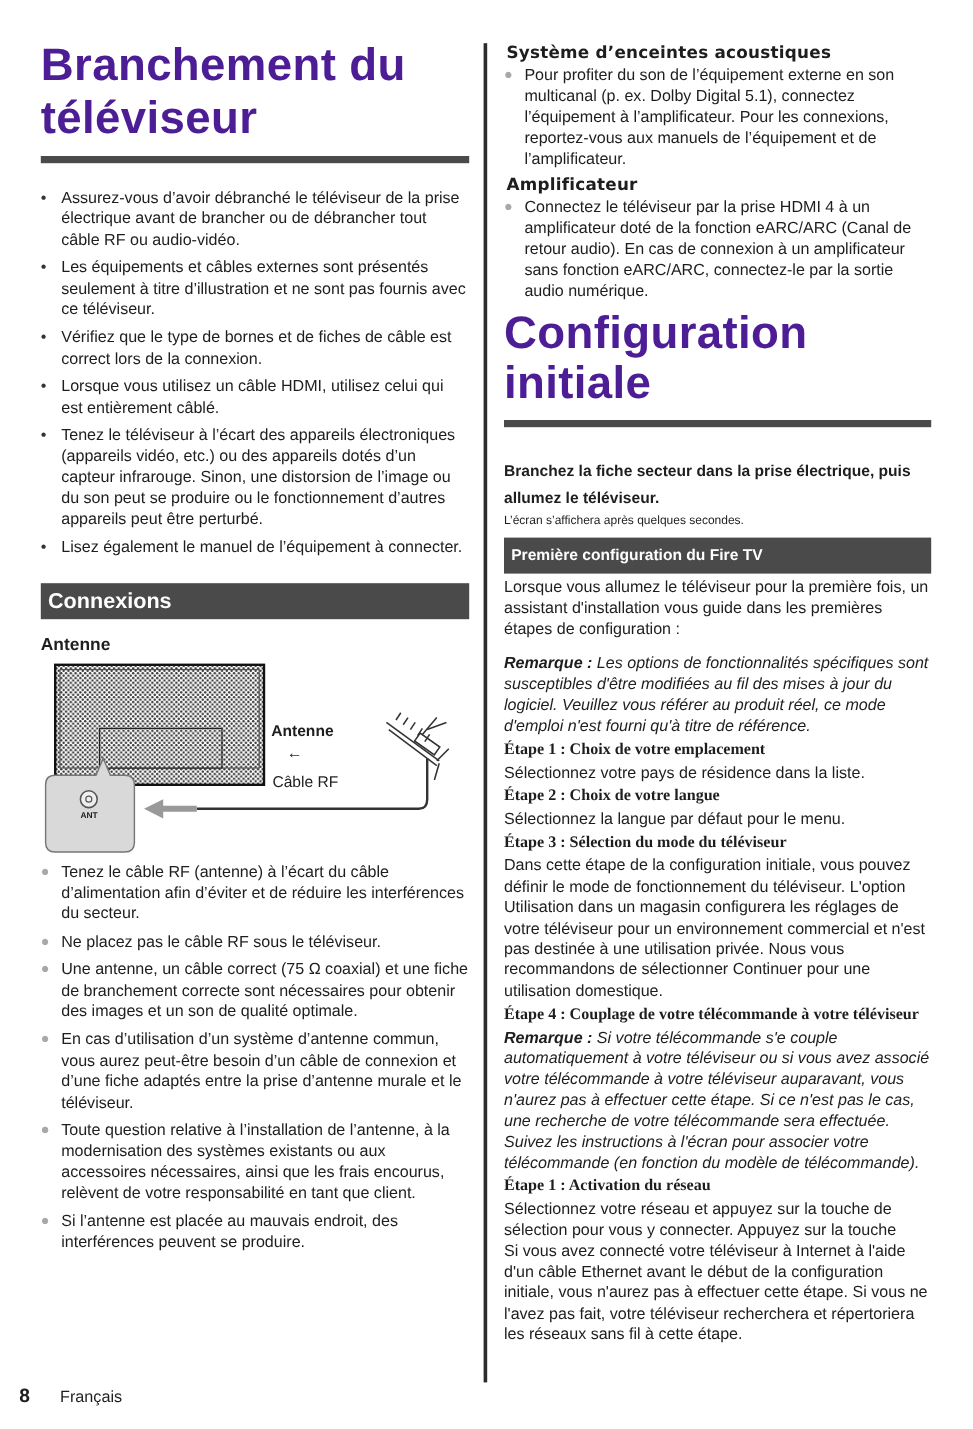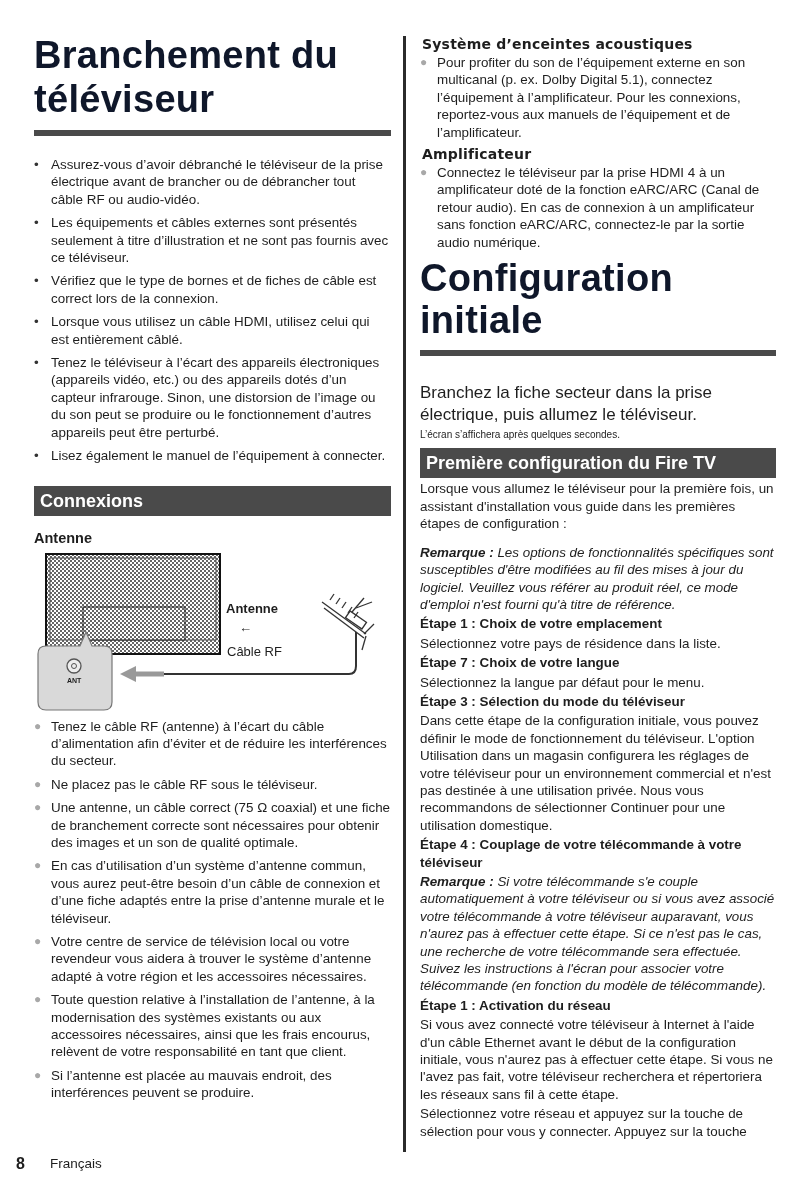--- a/index.html
+++ b/index.html
@@ -2,36 +2,36 @@
 <html><head>
 <meta charset="utf-8">
 <style>
   html, body { margin: 0; padding: 0; background: #ffffff; }
   body { width: 811px; height: 1191px; position: relative; overflow: hidden;
          font-family: "Liberation Sans", sans-serif; color: #1e1e1e; }
   .col-left { position: absolute; left: 34px; top: 0; width: 357px; }
   .col-right { position: absolute; left: 420px; top: 0; width: 356px; }
   .divider { position: absolute; left: 403px; top: 36px; width: 3px; height: 1116px; background: #2b2b2b; }
 
-  .big-title { font-weight: bold; color: #0f172a; font-size: 38px; line-height: 44px; margin: 0; letter-spacing: 0.3px; }
+  .big-title { font-weight: bold; color: #4c1d95; font-size: 38px; line-height: 44px; margin: 0; letter-spacing: 0.3px; }
   .title-rule { height: 6px; background: #4a4a4a; }
 
   ul.dot { list-style: none; margin: 0; padding: 0; }
   ul.dot li { position: relative; padding-left: 17px; font-size: 13.4px; line-height: 17.4px; margin-bottom: 6px; }
   ul.dot li .bul { position: absolute; left: 0; top: 0; color: #333; }
   ul.round li .bul { color: #a8a8a8; font-size: 12px; }
 
   .bar-head { background: #4a4a4a; color: #ffffff; font-weight: bold; font-size: 18px; height: 30px; line-height: 30px; padding-left: 6px; }
   .sub-head { font-weight: bold; font-size: 14.5px; margin: 0; }
   .heavy-head { font-family: "DejaVu Sans", sans-serif; font-weight: bold; font-size: 14px; letter-spacing: 0.2px; margin: 2px; }
 
   .p { font-size: 13.4px; line-height: 17.4px; margin: 0; }
   .it { font-style: italic; }
-  .step { font-weight: bold; font-size: 13.4px; line-height: 17.4px; margin: 2px 0 2px 0; }
-  .lead { font-weight: normal; font-size: 17px; line-height: 22px; margin: 0; }
+  .step { font-weight: bold; font-size: 13.4px; line-height: 17.4px; margin: 2px 0 2px 0; font-family: Liberation Serif, serif; }
+  .lead { font-weight: bold; font-size: 13px; line-height: 22px; margin: 0; }
 
   .footer-num { position: absolute; left: 16px; top: 1155px; font-weight: bold; font-size: 16px; }
   .footer-lang { position: absolute; left: 50px; top: 1156px; font-size: 13.5px; }
   .ant-label { position: absolute; font-weight: bold; font-size: 13px; }
   .cable-label { position: absolute; font-size: 13px; }
   .ant-port-label { position: absolute; font-weight: bold; font-size: 7px; }
 </style>
 </head>
 <body>
 
@@ -101,21 +101,21 @@
     <span class="cable-label" style="left:205px; top:68px; font-weight:bold">←</span>
     <span class="cable-label" style="left:193px; top:92px">Câble RF</span>
     <span class="ant-port-label" style="left:33px; top:125px">ANT</span>
   </div>
 
   <ul class="dot round" style="margin-top:6px">
     <li><span class="bul">●</span><span>Tenez le câble RF (antenne) à l’écart du câble d’alimentation afin d’éviter et de réduire les interférences du secteur.</span></li>
     <li><span class="bul">●</span><span>Ne placez pas le câble RF sous le téléviseur.</span></li>
     <li><span class="bul">●</span><span>Une antenne, un câble correct (75 Ω coaxial) et une fiche de branchement correcte sont nécessaires pour obtenir des images et un son de qualité optimale.</span></li>
     <li><span class="bul">●</span><span>En cas d’utilisation d’un système d’antenne commun, vous aurez peut-être besoin d’un câble de connexion et d’une fiche adaptés entre la prise d’antenne murale et le téléviseur.</span></li>
-    <li><span class="bul">●</span><span>Votre centre de service de télévision local ou votre revendeur vous aidera à trouver le système d’antenne adapté à votre région et les accessoires nécessaires.</span></li>
+    <li><span class="bul">●</span></li>
     <li><span class="bul">●</span><span>Toute question relative à l’installation de l’antenne, à la modernisation des systèmes existants ou aux accessoires nécessaires, ainsi que les frais encourus, relèvent de votre responsabilité en tant que client.</span></li>
     <li><span class="bul">●</span><span>Si l’antenne est placée au mauvais endroit, des interférences peuvent se produire.</span></li>
   </ul>
 </div>
 
 <div class="col-right">
   <div style="height:34px"></div>
   <h3 class="heavy-head">Système d’enceintes acoustiques</h3>
   <ul class="dot round" style="margin-top:1px">
     <li><span class="bul">●</span><span>Pour profiter du son de l’équipement externe en son multicanal (p. ex. Dolby Digital 5.1), connectez l’équipement à l’amplificateur. Pour les connexions, reportez-vous aux manuels de l’équipement et de l’amplificateur.</span></li>
@@ -127,32 +127,32 @@
 
   <h1 class="big-title" style="line-height:42px">
     <span>Configuration</span><br>
     <span>initiale</span>
   </h1>
   <div class="title-rule" style="margin-top:9px"></div>
 
   <p class="lead" style="margin-top:26px">Branchez la fiche secteur dans la prise électrique, puis allumez le téléviseur.</p>
   <p class="p" style="font-size:10px">L’écran s’affichera après quelques secondes.</p>
 
-  <div class="bar-head" style="margin-top:5px; font-size:18px">Première configuration du Fire TV</div>
+  <div class="bar-head" style="margin-top:5px; font-size:13px">Première configuration du Fire TV</div>
 
   <p class="p" style="margin-top:2px">Lorsque vous allumez le téléviseur pour la première fois, un assistant d'installation vous guide dans les premières étapes de configuration :</p>
   <p class="p it" style="margin-top:11px"><b>Remarque :</b><span> Les options de fonctionnalités spécifiques sont susceptibles d'être modifiées au fil des mises à jour du logiciel. Veuillez vous référer au produit réel, ce mode d'emploi n'est fourni qu'à titre de référence.</span></p>
 
   <p class="step">Étape 1 : Choix de votre emplacement</p>
   <p class="p">Sélectionnez votre pays de résidence dans la liste.</p>
-  <p class="step">Étape 7 : Choix de votre langue</p>
+  <p class="step">Étape 2 : Choix de votre langue</p>
   <p class="p">Sélectionnez la langue par défaut pour le menu.</p>
   <p class="step">Étape 3 : Sélection du mode du téléviseur</p>
   <p class="p">Dans cette étape de la configuration initiale, vous pouvez définir le mode de fonctionnement du téléviseur. L'option Utilisation dans un magasin configurera les réglages de votre téléviseur pour un environnement commercial et n'est pas destinée à une utilisation privée. Nous vous recommandons de sélectionner Continuer pour une utilisation domestique.</p>
   <p class="step">Étape 4 : Couplage de votre télécommande à votre téléviseur</p>
   <p class="p it"><b>Remarque :</b><span> Si votre télécommande s'e couple automatiquement à votre téléviseur ou si vous avez associé votre télécommande à votre téléviseur auparavant, vous n'aurez pas à effectuer cette étape. Si ce n'est pas le cas, une recherche de votre télécommande sera effectuée. Suivez les instructions à l'écran pour associer votre télécommande (en fonction du modèle de télécommande).</span></p>
   <p class="step">Étape 1 : Activation du réseau</p>
+  <p class="p" style="margin-top:2px">Sélectionnez votre réseau et appuyez sur la touche de sélection pour vous y connecter. Appuyez sur la touche</p>
   <p class="p">Si vous avez connecté votre téléviseur à Internet à l'aide d'un câble Ethernet avant le début de la configuration initiale, vous n'aurez pas à effectuer cette étape. Si vous ne l'avez pas fait, votre téléviseur recherchera et répertoriera les réseaux sans fil à cette étape.</p>
-  <p class="p" style="margin-top:2px">Sélectionnez votre réseau et appuyez sur la touche de sélection pour vous y connecter. Appuyez sur la touche</p>
 </div>
 
 <span class="footer-num">8</span>
 <span class="footer-lang">Français</span>
 
 </body></html>

